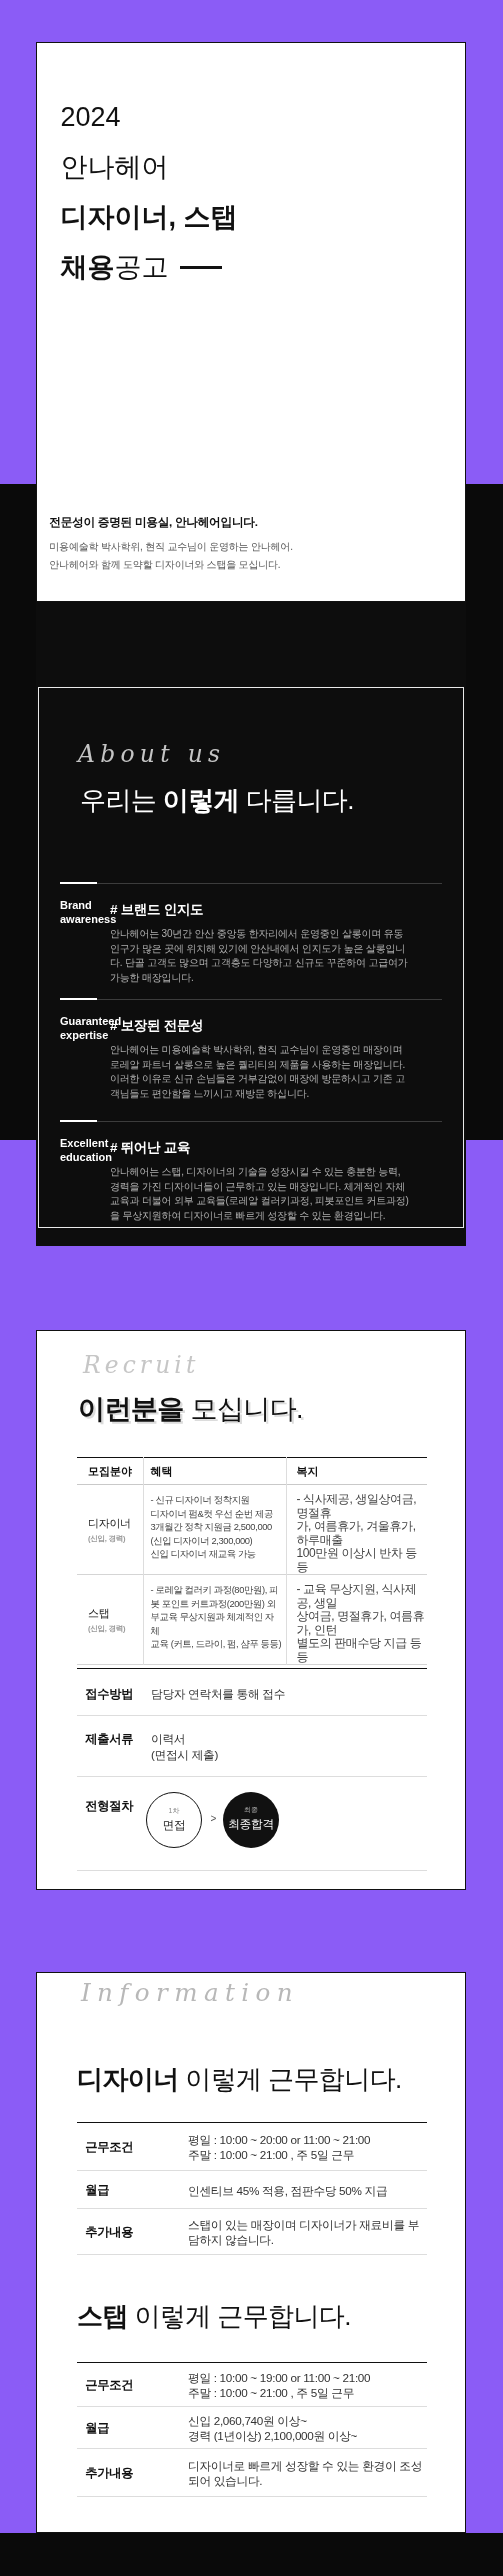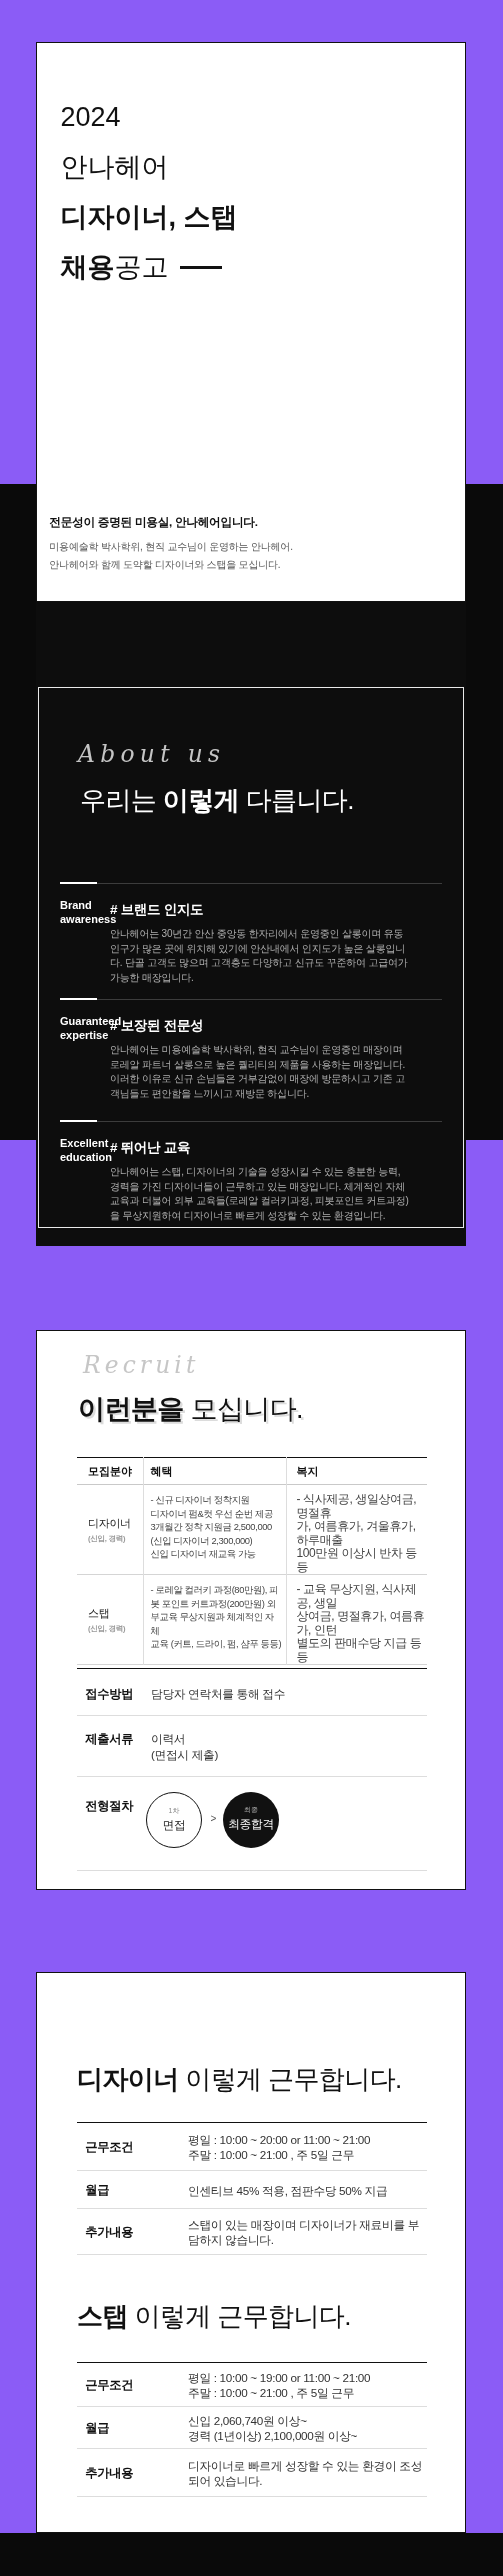--- a/index.html
+++ b/index.html
@@ -236,20 +236,21 @@
           <div class="step step-2">
             <span class="s-top">최종</span>
             <span class="s-main">최종합격</span>
           </div>
         </div>
       </div>
     </div>
   </section>
 
   <section class="card" id="info">
+    <div id="info-script" class="script">Information</div>
 
     <div class="info-heading" id="info-heading-designer"><span class="bold">디자이너</span><span> 이렇게 근무합니다.</span></div>
     <div class="detail-list" id="info-list-a">
       <div class="i-row h82">
         <div class="d-label center-one">근무조건</div>
         <div class="d-value pre center-two">평일 : 10:00 ~ 20:00 or 11:00 ~ 21:00
 주말 : 10:00 ~ 21:00 , 주 5일 근무</div>
       </div>
       <div class="i-row h65">
         <div class="d-label center-one">월급</div>

